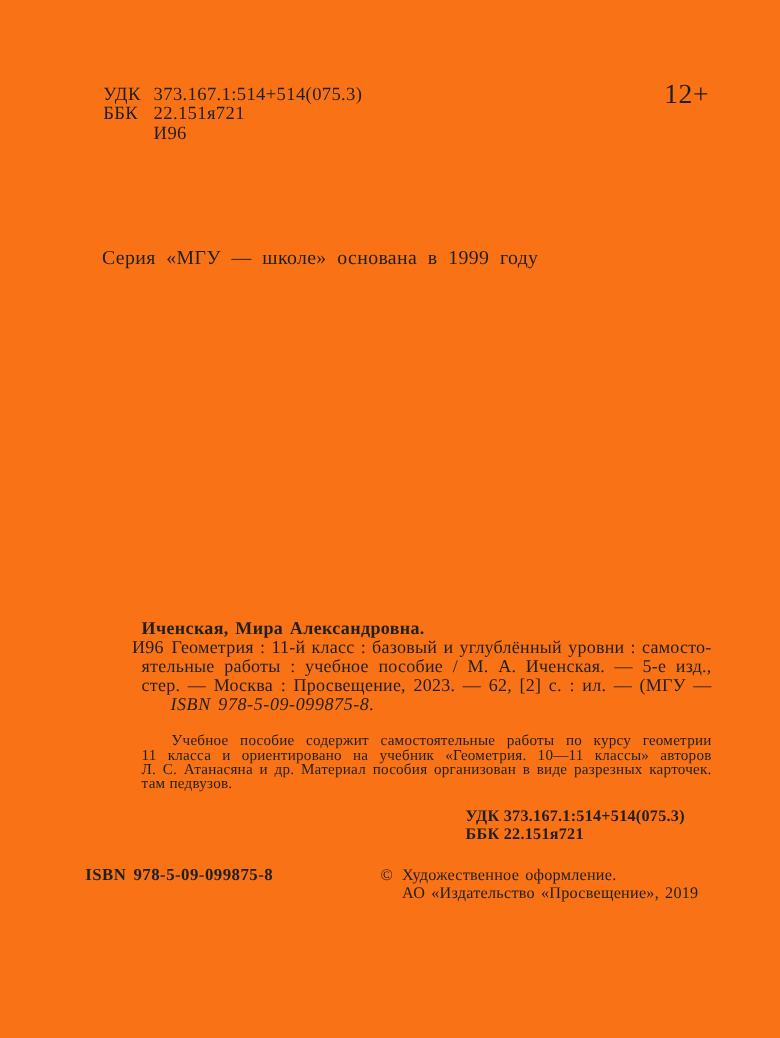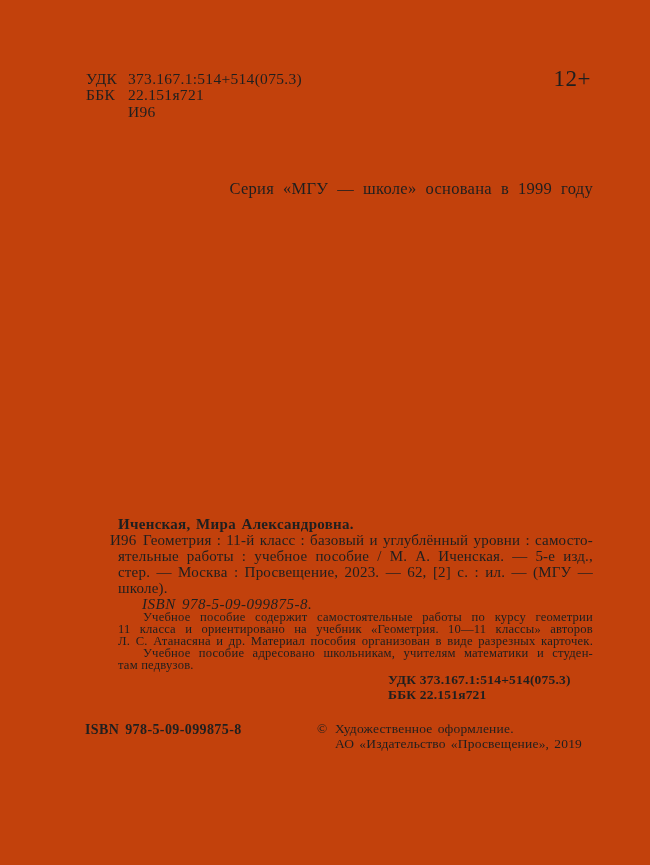--- a/index.html
+++ b/index.html
@@ -1,21 +1,21 @@
 <!DOCTYPE html>
 <html><head>
 <meta charset="utf-8">
 <style>
   * { margin: 0; padding: 0; box-sizing: border-box; }
   html, body { background: #ffffff; }
   .page {
     position: relative;
     width: 650px;
     height: 865px;
-    background: #c2410c;
+    background: #f97316;
     font-family: "Liberation Serif", "DejaVu Serif", serif;
     color: #1f1f1f;
     overflow: hidden;
     padding-left: 42px;
   }
 
   
   .top-codes {
     position: absolute;
     left: 86px;
@@ -32,23 +32,23 @@
     top: 66px;
     right: 59px;
     font-size: 23px;
     letter-spacing: 0.5px;
   }
 
   
   .series {
     position: absolute;
     left: 85px;
-    top: 179px;
+    top: 205px;
     width: 508px;
-    text-align: right;
+    text-align: left;
     font-size: 16.5px;
     word-spacing: 4.5px;
     letter-spacing: 0.3px;
   }
 
   
   .biblio {
     position: absolute;
     left: 118px;
     top: 516px;
@@ -82,21 +82,21 @@
     top: 673px;
     font-size: 13.5px;
     font-weight: bold;
     line-height: 14.8px;
     letter-spacing: 0.2px;
   }
 
   
   .isbn-bottom {
     position: absolute;
-    left: 85px;
+    left: 71px;
     top: 722px;
     font-size: 14px;
     font-weight: bold;
     letter-spacing: 0.4px;
     word-spacing: 2px;
   }
   .copyright {
     position: absolute;
     left: 317px;
     top: 721px;
@@ -128,29 +128,27 @@
 
   <div class="series">Серия «МГУ — школе» основана в 1999 году</div>
 
   <div class="biblio">
     <div class="author">Иченская, Мира Александровна.</div>
     <div class="rel just ind">
       <span class="entry-code">И96</span><span>Геометрия : 11-й класс : базовый и углублённый уровни : самосто-</span>
     </div>
     <div class="just">ятельные работы : учебное пособие / М. А. Иченская. — 5-е изд.,</div>
     <div class="just">стер. — Москва : Просвещение, 2023. — 62, [2] с. : ил. — (МГУ —</div>
-    <div>школе).</div>
     <div class="isbn-line">ISBN 978-5-09-099875-8.</div>
   </div>
 
   <div class="annotation">
     <div class="just ind">Учебное пособие содержит самостоятельные работы по курсу геометрии</div>
     <div class="just">11 класса и ориентировано на учебник «Геометрия. 10—11 классы» авторов</div>
     <div class="just">Л. С. Атанасяна и др. Материал пособия организован в виде разрезных карточек.</div>
-    <div class="just ind">Учебное пособие адресовано школьникам, учителям математики и студен-</div>
     <div>там педвузов.</div>
   </div>
 
   <div class="bottom-codes">
     <div>УДК 373.167.1:514+514(075.3)</div>
     <div>ББК 22.151я721</div>
   </div>
 
   <div class="isbn-bottom">ISBN 978-5-09-099875-8</div>
 

